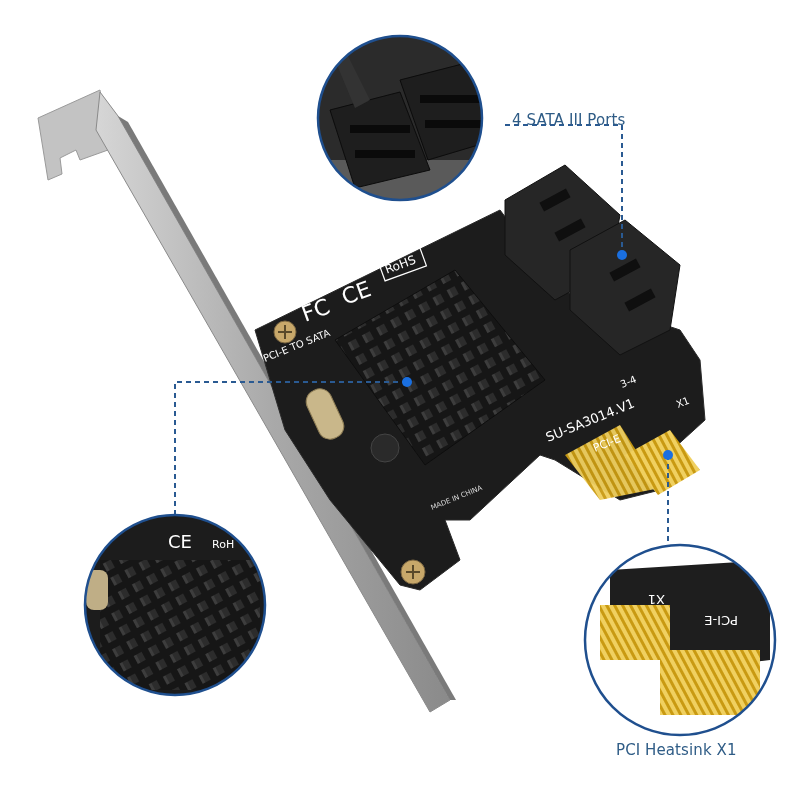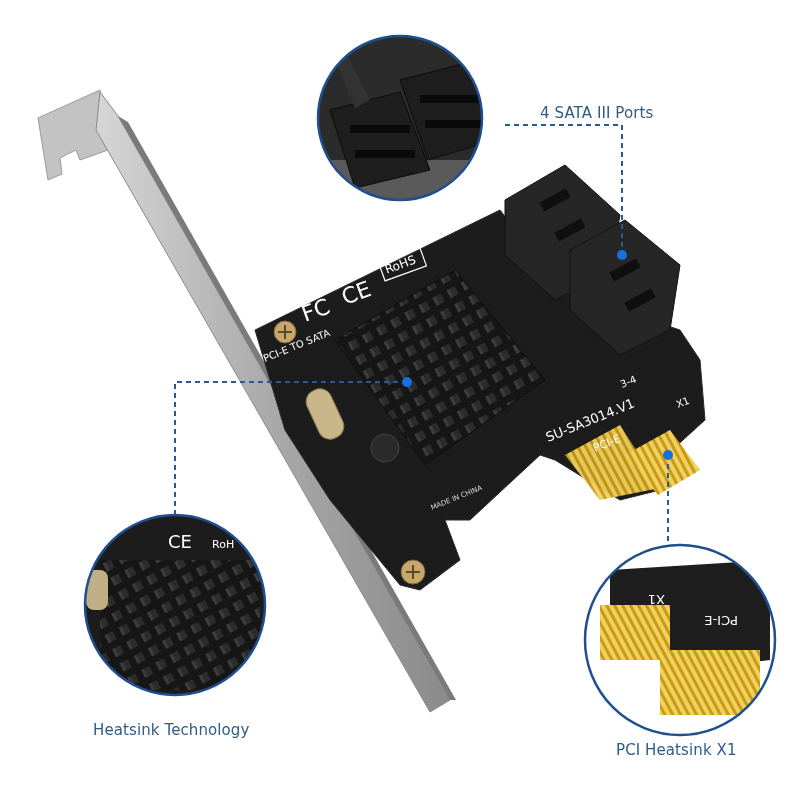--- a/index.html
+++ b/index.html
@@ -126,16 +126,15 @@
         <path d="M610 570 L770 560 L770 660 L700 668 L700 700 L685 705 L680 660 L650 640 L610 640 Z" fill="#1e1e1e"></path>
         <rect x="600" y="605" width="70" height="55" fill="url(#gold)"></rect>
         <rect x="660" y="650" width="100" height="65" fill="url(#gold)"></rect>
         <text x="645" y="605" fill="#ffffff" font-size="13" font-family="DejaVu Sans, sans-serif" transform="rotate(180 655 600)">X1</text>
         <text x="712" y="628" fill="#ffffff" font-size="13" font-family="DejaVu Sans, sans-serif" transform="rotate(180 725 622)">PCI-E</text>
       </g>
       <circle cx="680" cy="640" r="95" fill="none" stroke="#1f4f8e" stroke-width="2.5"></circle>
     </g>
   </svg>
 
-  <div class="label" style="left:512px; top:104px;margin-left:28px;">4 SATA III Ports</div>
-  <div class="label" style="left:93px; top:721px;">Heatsink Technology</div>
+  <div class="label" style="left:512px; top:111px;">4 SATA III Ports</div>
   <div class="label" style="left:616px; top:741px;">PCI Heatsink X1</div>
 </div>
 
 </body></html>

